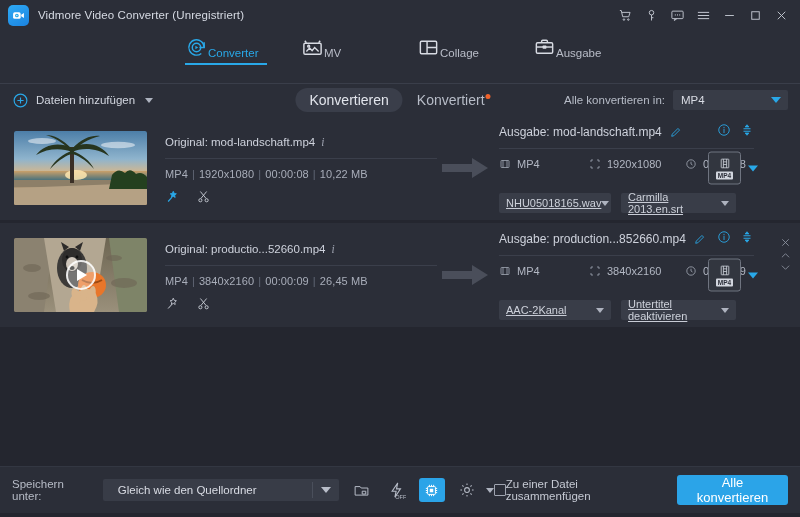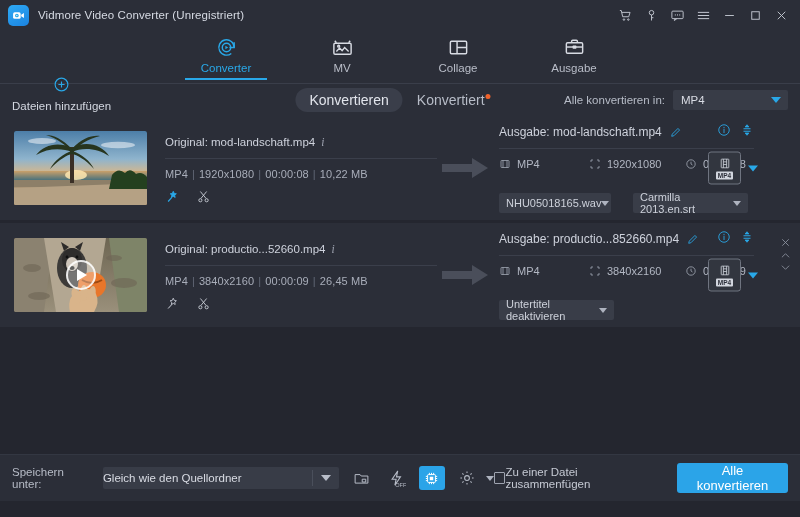--- a/index.html
+++ b/index.html
@@ -39,40 +39,40 @@
   
   .navbar {
     height: 54px; background:#2b2e38;
     display:flex; align-items:flex-start; justify-content:center;
     position: relative;
     border-bottom: 1px solid #3a3e4a;
   }
   .navtabs { display:flex; gap:34px; }
   .navtab {
     width: 82px;
-    display:flex; flex-direction:column; align-items:center;
+    display:flex; align-items:flex-end;
     padding-top: 3px;
     cursor:pointer; position:relative;
   }
   .navtab .nicon { height:26px; display:flex; align-items:flex-end; justify-content:center; color:#d8dbe3; }
   .navtab .nlabel { font-size:11.5px; color:#b9bdc8; margin-top:3px; }
   .navtab.active .nlabel { color:#29a8e8; }
   .navtab.active .nicon { color:#29a8e8; }
   .navtab.active::after {
     content:''; position:absolute; bottom:-6px; left:0; right:0;
     height:2px; background:#29a8e8;
   }
 
   
   .actionbar {
     height: 32px; background:#2b2e38;
     display:flex; align-items:center; padding: 0 12px;
     position: relative;
   }
-  .addfiles { display:flex; align-items:center; gap:7px; cursor:pointer;flex-direction:column; }
+  .addfiles { display:flex; align-items:center; gap:7px; cursor:pointer; }
   .plusicon { width:17px; height:17px; }
   .addfiles .lbl { font-size:11.5px; color:#d3d7e0; }
   .caret-sm {
     width:0;height:0;border-left:4.5px solid transparent;border-right:4.5px solid transparent;
     border-top:5px solid #aeb3bf; margin-left:3px;
   }
   .segmented { position:absolute; left:50%; transform:translateX(-50%); display:flex; align-items:center; gap:0; }
   .seg {
     font-size:14px; padding:4px 14px; border-radius:12px; cursor:pointer;
     color:#b7bcc7; white-space:nowrap;
@@ -133,21 +133,21 @@
 
   .outpane { width:255px; position:relative; }
   .outtitleline { display:flex; align-items:center; height:18px; }
   .outtitle { font-size:12px; color:#ced2dc; white-space:nowrap; }
   .pencil { margin-left:7px; cursor:pointer; display:flex; }
   .outactions { margin-left:auto; display:flex; gap:9px; align-items:center; }
   .outmeta { display:flex; align-items:center; font-size:11px; color:#b2b7c3; gap:0; }
   .outmeta .cell { display:flex; align-items:center; gap:6px; }
   .outmeta .cell.c1 { width:90px; }
   .outmeta .cell.c2 { width:96px; }
-  .drops { display:flex; gap:22px; margin-top:23px; }
+  .drops { display:flex; gap:10px; margin-top:23px;text-decoration:underline; }
   .drop {
     background:#393d48; height:20px; border-radius:2px;
     display:flex; align-items:center; padding:0 7px;
     font-size:11px; color:#cdd1da; cursor:pointer; position:relative;
   }
   .drop .caret-gray {
     width:0;height:0;border-left:4.5px solid transparent;border-right:4.5px solid transparent;
     border-top:5px solid #aeb3bf; margin-left:auto; padding-left:0;
   }
   .drop.w1 { width:112px; }
@@ -163,28 +163,28 @@
               font-family:"Liberation Sans",sans-serif; font-weight:bold; line-height:8px; margin-top:1px; }
   .caret-blue2 {
     width:0;height:0;border-left:5px solid transparent;border-right:5px solid transparent;
     border-top:6px solid #29a8e8; cursor:pointer;
   }
   .rowctrls { position:absolute; right:9px; top:14px; display:flex; flex-direction:column; align-items:center; gap:3px; }
   .rowctrls .rc { cursor:pointer; color:#9298a5; display:flex; }
 
   
   .bottombar {
-    position:absolute; left:0; bottom:16px; width:800px; height:47px;
+    position:absolute; left:0; bottom:4px; width:800px; height:47px;
     background:#2b2e38; display:flex; align-items:center; padding:0 12px;
     border-top:1px solid #333742;
   }
   .savelbl { font-size:11.5px; color:#b7bcc7; margin-right:8px; }
   .savebox {
     background:#383c47; height:22px; width:240px; border-radius:2px;
-    display:flex; align-items:center; padding:0 0; position:relative;
+    display:flex; align-items:center; padding:0 15px; position:relative;
     font-size:11.5px; color:#d9dce4; cursor:pointer;
   }
   .savebox .div { position:absolute; right:26px; top:3px; bottom:3px; width:1px; background:#4a4f5b; }
   .savebox .caret-gray2 {
     position:absolute; right:8px;
     width:0;height:0;border-left:5px solid transparent;border-right:5px solid transparent;
     border-top:6px solid #b9bec9;
   }
   .bicons { display:flex; align-items:center; gap:9px; margin-left:10px; }
   .bic { width:26px;height:24px;display:flex;align-items:center;justify-content:center;cursor:pointer;color:#b7bcc7; position:relative;}
@@ -546,21 +546,21 @@
     </div>
 
     <div class="arrow">
       <svg width="48" height="24" viewBox="0 0 48 24">
           <path d="M0 8 L30 8 L30 2 L46 12 L30 22 L30 16 L0 16 z" fill="#4a4e5a"></path>
         </svg>
     </div>
 
     <div class="outpane">
       <div class="outtitleline">
-        <span class="outtitle"><span>Ausgabe:</span> <span>productio...852660.mp4</span></span>
+        <span class="outtitle"><span>Ausgabe:</span> <span>production...852660.mp4</span></span>
         <span class="pencil">
           <svg width="13" height="13" viewBox="0 0 24 24" fill="none" stroke="#29a8e8" stroke-width="1.6">
               <path d="M16.5 4.5l3 3L9 18l-4 1 1-4z"></path>
             </svg>
         </span>
         <span class="outactions">
           <span>
             <svg width="14" height="14" viewBox="0 0 24 24" fill="none" stroke="#29a8e8" stroke-width="1.5">
                 <circle cx="12" cy="12" r="9"></circle>
                 <path d="M12 10.5v6M12 7.3v.6" stroke-linecap="round"></path>
@@ -592,20 +592,24 @@
         </span>
         <span class="cell">
           <svg width="12" height="12" viewBox="0 0 24 24" fill="none" stroke="#aab0bc" stroke-width="1.5">
               <circle cx="12" cy="12" r="8.4"></circle>
               <path d="M12 7.4V12l3 2"></path>
             </svg>
           <span>00:00:09</span>
         </span>
       </div>
       <div class="drops">
+        <div class="drop w1">
+          <span>AAC-2Kanal</span>
+          <span class="caret-gray"></span>
+        </div>
         <div class="drop w2">
           <span>Untertitel deaktivieren</span>
           <span class="caret-gray"></span>
         </div>
       </div>
     </div>
 
     <div class="fmtbtn">
       <div class="fmtbox">
         <svg width="14" height="13" viewBox="0 0 24 24" fill="none" stroke="#d2d6de" stroke-width="1.5">

